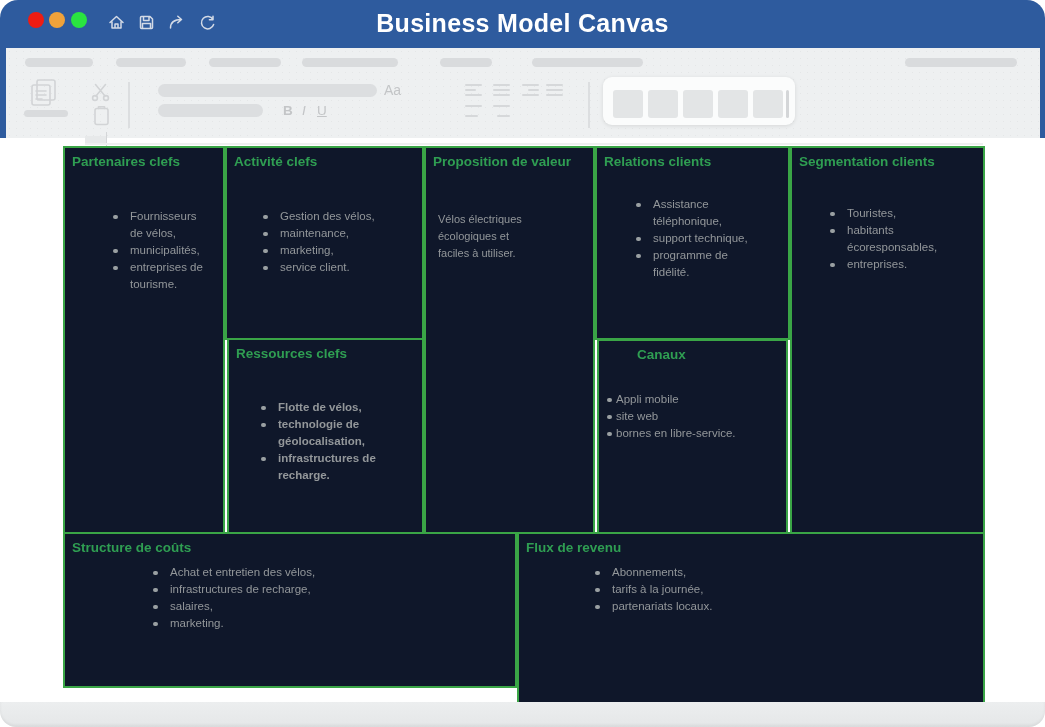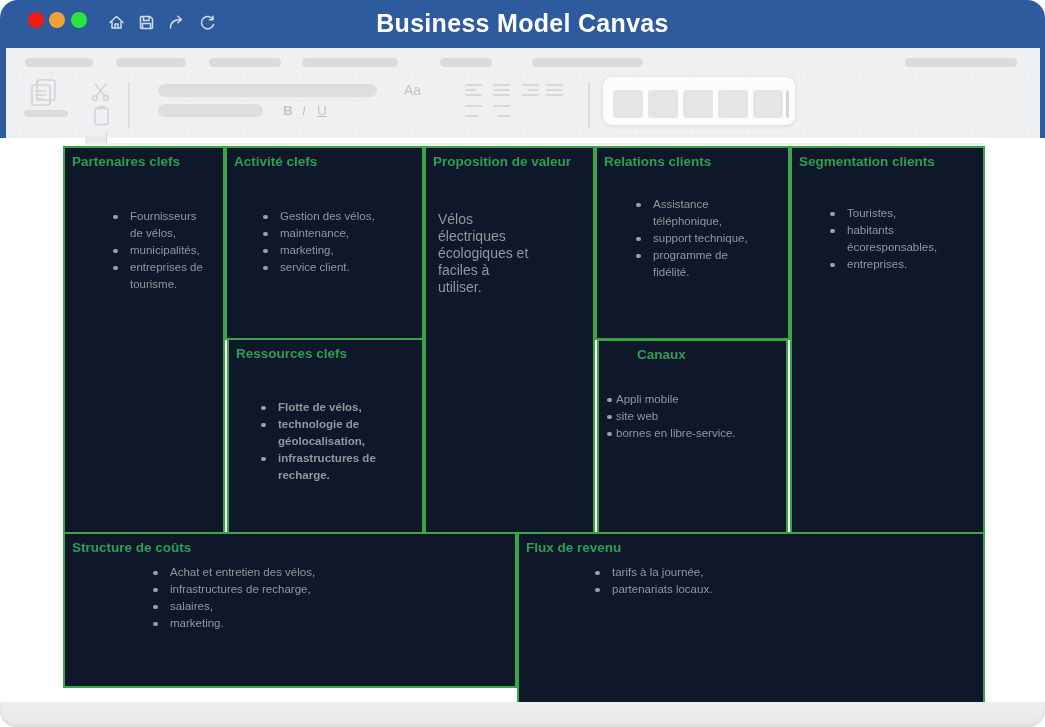--- a/index.html
+++ b/index.html
@@ -41,21 +41,21 @@
 
   
   #content { position:absolute; left:0; top:138px; width:1045px; height:564px; background:#ffffff; }
   .skel { position:absolute; background:#e7e9ea; }
   .cell { position:absolute; background:#0f172a; border:2px solid #3aa546; }
   .cell h3 { color:#2f9e52; font-size:13.5px; font-weight:bold; padding:5px 0 0 7px; line-height:18px; }
   .cell ul { list-style:none; color:#93979a; font-size:11.5px; line-height:17px; }
   .cell li { position:relative; padding-left:20px; }
   .cell li::before { content:""; position:absolute; left:3px; top:6.5px; width:4.5px; height:4.5px;
     border-radius:50%; background:#9aa0a2; }
-  .cell p { color:#93979a; font-size:14px; line-height:17px; }
+  .cell p { color:#93979a; font-size:11px; line-height:17px; }
 
   
   #cell-partenaires  { left:63px;  top:8px;   width:162px; height:388px; }
   #cell-activite     { left:225px; top:8px;   width:199px; height:194px; }
   #cell-ressources   { left:227px; top:200px; width:197px; height:196px; }
   #cell-proposition  { left:424px; top:8px;   width:171px; height:388px; }
   #cell-relations    { left:595px; top:8px;   width:195px; height:194px; }
   #cell-canaux       { left:597px; top:201px; width:191px; height:195px; }
   #cell-segmentation { left:790px; top:8px;   width:195px; height:388px; }
   #cell-structure    { left:63px;  top:394px; width:454px; height:156px; }
@@ -142,21 +142,21 @@
     <span class="rb-icon" style="left:86px;top:57px;">
       <svg width="19" height="22" viewBox="0 0 19 22">
         <rect x="3" y="3.5" width="13" height="16" rx="2"></rect>
         <path d="M6.5 3.5 V1.8 H12.5 V3.5"></path>
       </svg>
     </span>
 
     <div class="divider" style="left:122px;top:34px;height:46px;"></div>
 
     <div class="pill toolpill" style="left:152px;top:36px;width:219px;"></div>
-    <span class="rb-text" style="left:378px;top:34px;font-size:14px;margin-left:20px;">Aa</span>
+    <span class="rb-text" style="left:378px;top:34px;font-size:14px;">Aa</span>
     <div class="pill toolpill" style="left:152px;top:56px;width:105px;"></div>
     <span class="rb-text" style="left:277px;top:55px;font-size:13.5px;font-weight:bold;">B</span>
     <span class="rb-text" style="left:296px;top:55px;font-size:13.5px;font-style:italic;">I</span>
     <span class="rb-text" style="left:311px;top:55px;font-size:13.5px;text-decoration:underline;">U</span>
 
     <div class="alines" style="left:459px;top:36px;">
         <span style="width:17px"></span>
         <span style="width:11px"></span>
         <span style="width:17px"></span>
       </div>
@@ -268,20 +268,21 @@
         <li>Achat et entretien des vélos,</li>
         <li>infrastructures de recharge,</li>
         <li>salaires,</li>
         <li>marketing.</li>
       </ul>
     </div>
 
     <div class="cell" id="cell-flux">
       <h3>Flux de revenu</h3>
       <ul>
+        <li>Abonnements,</li>
         <li>tarifs à la journée,</li>
         <li>partenariats locaux.</li>
       </ul>
     </div>
   </div>
 
   <div id="footer"></div>
 </div>
 
 </body></html>

